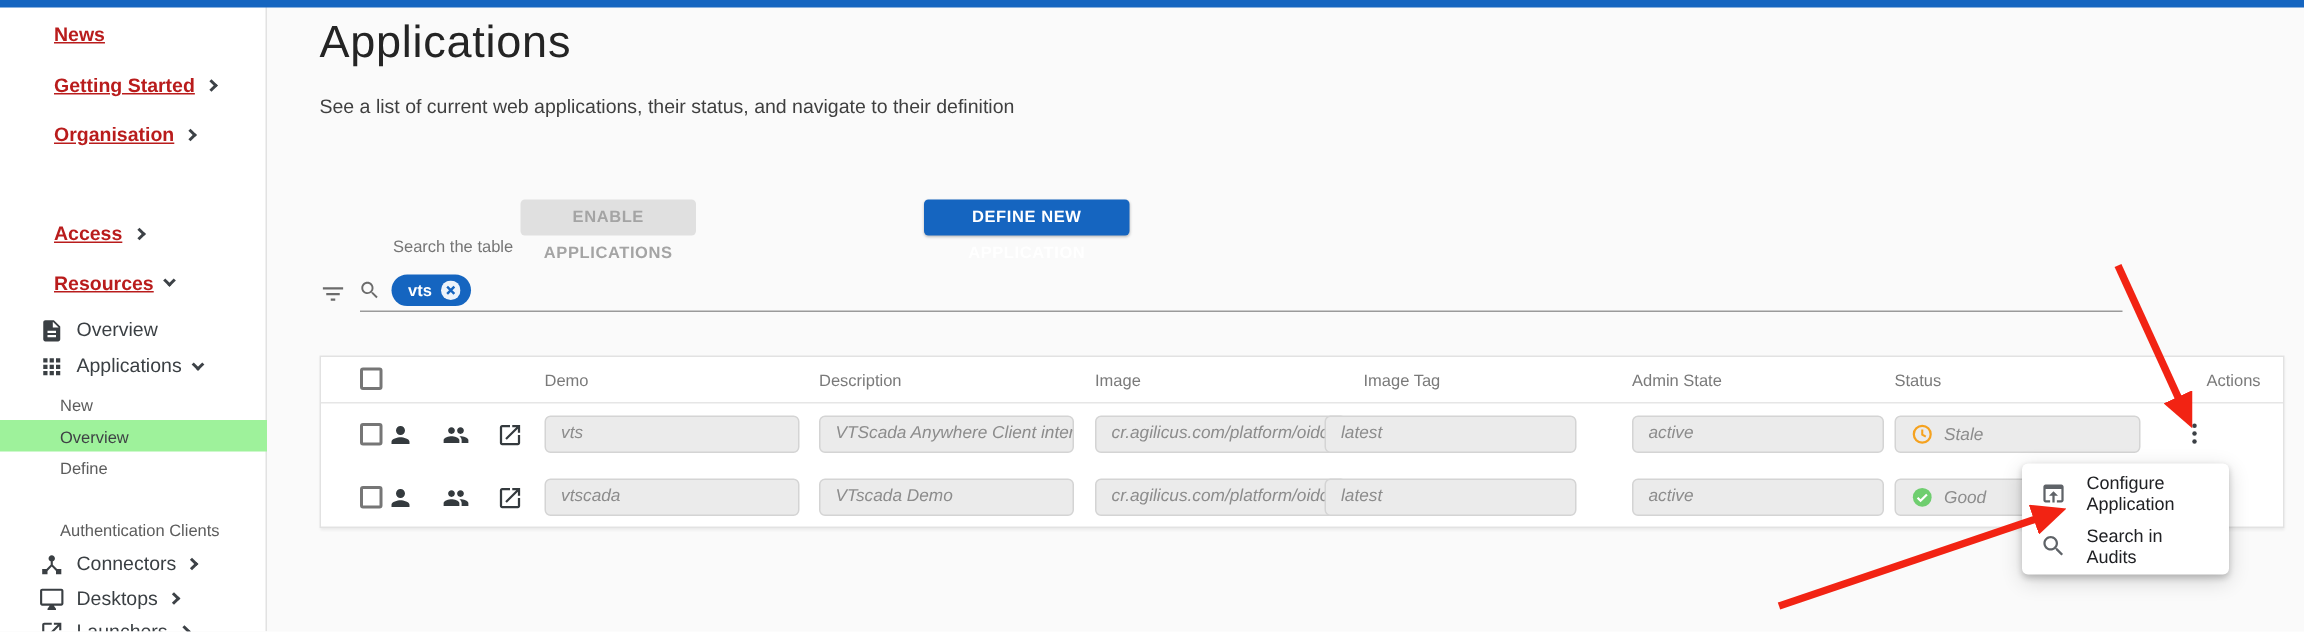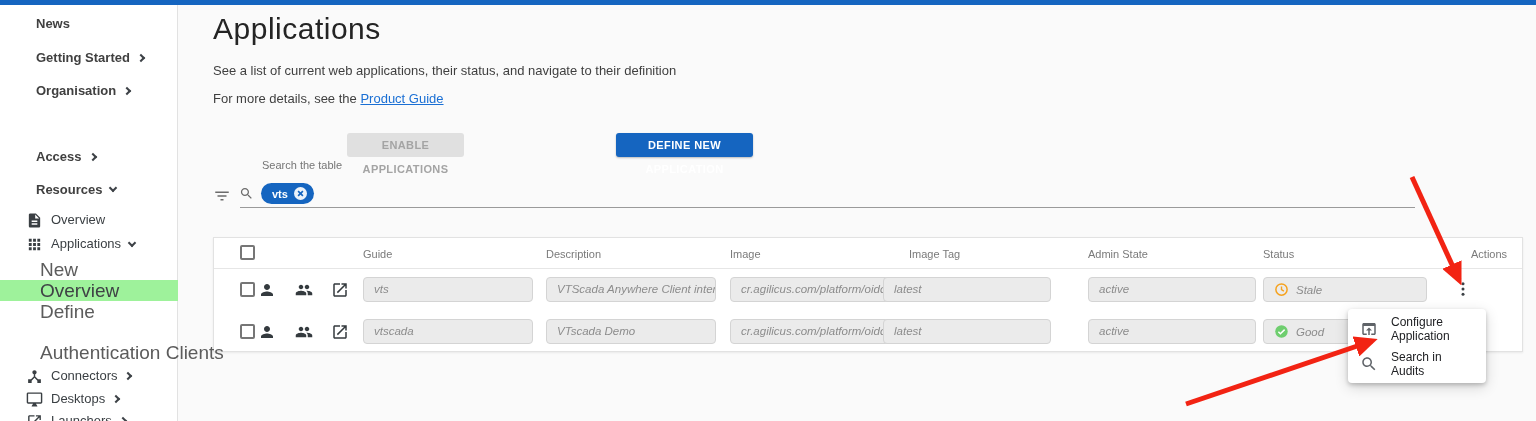--- a/index.html
+++ b/index.html
@@ -3,29 +3,29 @@
 <meta charset="utf-8">
 <style>
   * { margin:0; padding:0; box-sizing:border-box; }
   html,body { width:1536px; height:421px; font-family:"Liberation Sans",sans-serif; }
   .page { position:relative; width:1536px; height:421px; background:#fafafa; overflow:hidden; }
   .topbar { position:absolute; left:0; top:0; width:1536px; height:5px; background:#1565c0; z-index:6; }
 
   
   .sidebar { position:absolute; left:0; top:0; width:178px; height:421px; background:#ffffff; border-right:1px solid #e2e2e2; z-index:2; }
   .nav-row { position:absolute; left:0; width:178px; height:20px; line-height:20px; cursor:pointer; white-space:nowrap; }
-  .nav-top-label { margin-left:36px; font-size:13px; font-weight:700; color:#404040; }
+  .nav-top-label { margin-left:36px; font-size:13px; font-weight:700; color:#b91c1c;text-decoration:underline; }
   .chev { display:inline-block; width:6px; height:6px; border-right:2px solid #3d4247; border-bottom:2px solid #3d4247; margin-left:8px; }
   .chev.right { transform:rotate(-45deg); margin-bottom:1px; }
   .chev.down  { transform:rotate(45deg); margin-bottom:3px; }
   .nav-res { display:flex; align-items:center; }
   .nav-res .ic { margin-left:26px; width:17px; height:17px; flex:0 0 auto; }
   .nav-res .ic svg { width:17px; height:17px; fill:#3a3f43; }
   .nav-res-label { margin-left:8px; font-size:13px; color:#3a3f43; }
-  .nav-sub-label { margin-left:40px; font-size:19px; color:#5c5c5c; }
+  .nav-sub-label { margin-left:40px; font-size:11px; color:#5c5c5c; }
   .nav-selected { background:#9ef29b; height:21px; line-height:21px; }
   .nav-selected .nav-sub-label { color:#3f4245; }
 
   
   .title { position:absolute; left:213px; top:12px; font-size:30px; font-weight:400; letter-spacing:.5px; color:#242424; }
   .subtitle { position:absolute; left:213px; top:63px; font-size:13px; color:#3f3f3f; }
   .details { position:absolute; left:213px; top:91px; font-size:13px; color:#3f3f3f; }
   .details a { color:#1a6fd4; text-decoration:underline; cursor:pointer; }
 
   
@@ -129,24 +129,20 @@
       <span class="ic"><svg viewBox="0 0 24 24">
             <path d="M19 19H5V5h7V3H5c-1.11 0-2 .9-2 2v14c0 1.1.89 2 2 2h14c1.1 0 2-.9 2-2v-7h-2v7zM14 3v2h3.59l-9.83 9.83 1.41 1.41L19 6.41V10h2V3h-7z"></path>
           </svg></span>
       <span class="nav-res-label">Launchers</span>
       <span class="chev right"></span>
     </div>
   </aside>
 
   <h1 class="title">Applications</h1>
   <p class="subtitle">See a list of current web applications, their status, and navigate to their definition</p>
-  <p class="details">
-    <span>For more details, see the</span>
-    <a>Product Guide</a>
-  </p>
 
   <button id="btn-enable" class="btn disabled">ENABLE APPLICATIONS</button>
   <button id="btn-define" class="btn primary">DEFINE NEW APPLICATION</button>
 
   <svg class="filter-ic" viewBox="0 0 24 24">
       <path fill="#6b6b6b" d="M10 18h4v-2h-4v2zM3 6v2h18V6H3zm3 7h12v-2H6v2z"></path>
     </svg>
   <svg class="search-ic" viewBox="0 0 24 24">
       <path fill="#6b6b6b" d="M15.5 14h-.79l-.28-.27C15.41 12.59 16 11.11 16 9.5 16 5.91 13.09 3 9.5 3S3 5.91 3 9.5 5.91 16 9.5 16c1.61 0 3.09-.59 4.23-1.57l.27.28v.79l5 4.99L20.49 19l-4.99-5zm-6 0C7.01 14 5 11.99 5 9.5S7.01 5 9.5 5 14 7.01 14 9.5 11.99 14 9.5 14z"></path>
     </svg>
@@ -156,21 +152,21 @@
     <svg class="cancel" viewBox="0 0 13 13">
         <circle cx="6.5" cy="6.5" r="6.5" fill="#ffffff" opacity="0.92"></circle>
         <path d="M4.1 4.1l4.8 4.8M8.9 4.1l-4.8 4.8" stroke="#1565c0" stroke-width="1.6"></path>
       </svg>
   </span>
   <div class="search-underline"></div>
 
   <div class="card">
     <div class="thead">
       <span class="checkbox" style="left:26px; top:7px;"></span>
-      <span class="th" style="left:149px">Guide</span>
+      <span class="th" style="left:149px">Demo</span>
       <span class="th" style="left:332px">Description</span>
       <span class="th" style="left:516px">Image</span>
       <span class="th" style="left:695px">Image Tag</span>
       <span class="th" style="left:874px">Admin State</span>
       <span class="th" style="left:1049px">Status</span>
       <span class="th" style="left:1257px">Actions</span>
     </div>
 
     <div class="trow" style="top:31px">
       <span class="checkbox" style="left:26px; top:13px;"></span>

